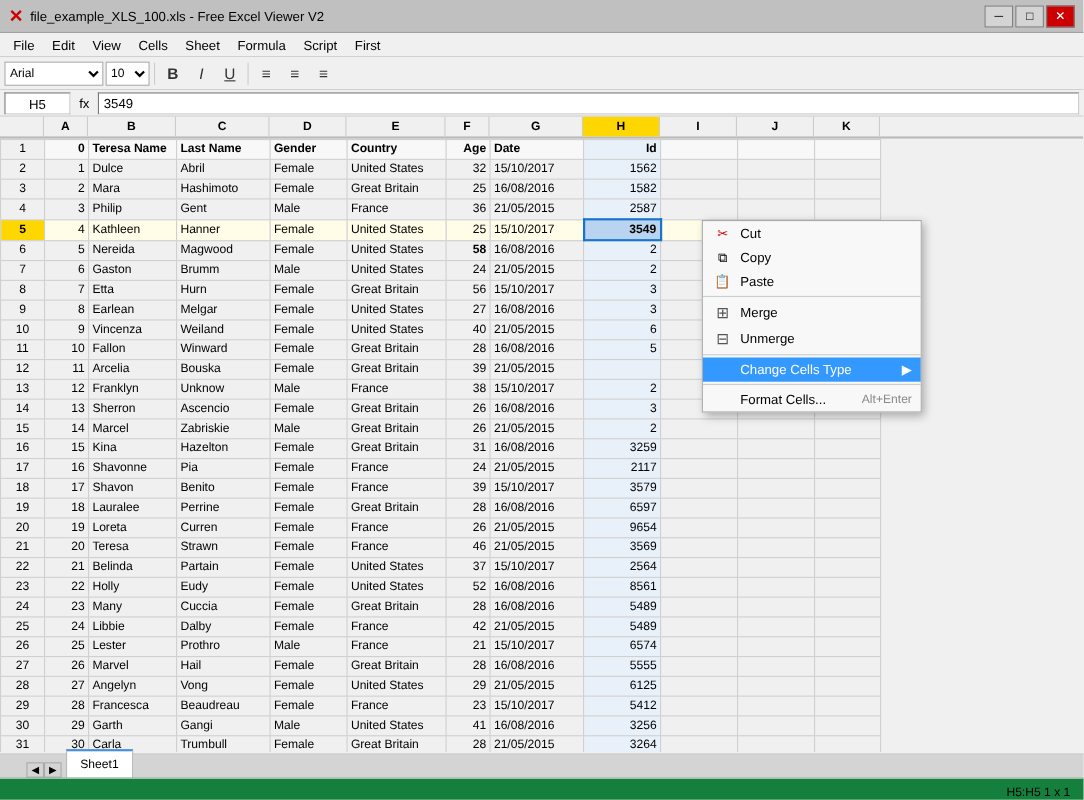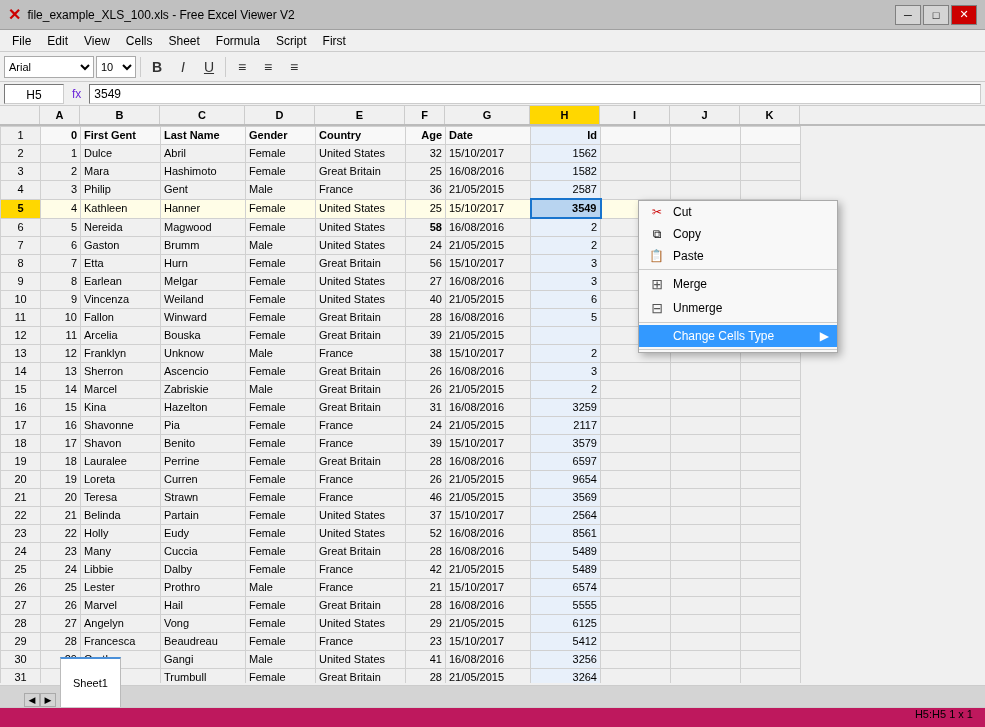--- a/index.html
+++ b/index.html
@@ -66,21 +66,21 @@
       align-items: center;
       border-bottom: 1px solid #ccc;
       padding: 0 4px;
       gap: 4px;
     }
     #cell-ref {
       width: 60px; height: 20px; border: 1px inset #ccc;
       background: white; text-align: center; font-size: 12px; line-height: 20px;
       padding: 0 4px;
     }
-    #fx-icon { color: #6d28d9; font-size: 12px; padding: 0 4px; }
+    #fx-icon { color: #000000; font-size: 12px; padding: 0 4px; }
     #formula-input {
       flex: 1; height: 20px; border: 1px inset #ccc;
       background: white; font-size: 12px; padding: 0 4px;
     }
 
     
     #spreadsheet-container {
       display: flex;
       flex-direction: column;
       height: calc(727px - 30px - 22px - 30px - 24px - 24px - 20px);
@@ -151,21 +151,21 @@
       height: 20px;
       background: #f0f0f0;
       border-top: 1px solid #ccc;
       display: flex;
       align-items: center;
       padding: 0 8px;
       gap: 10px;
       font-size: 11px;
     }
     .sheet-tab {
-      padding: 18px 12px;
+      padding: 6px 12px;
       background: #e0e0e0;
       border: 1px solid #bbb;
       border-bottom: none;
       font-size: 11px;
       cursor: pointer;
       margin-right: 2px;
     }
     .sheet-tab.active { background: white; border-top: 2px solid #4a90d9; }
 
     
@@ -261,21 +261,21 @@
         <col style="width:85px">
         <col style="width:70px">
         <col style="width:70px">
         <col style="width:70px">
         <col style="width:60px">
       </colgroup>
       <tbody id="grid-body">
           <tr>
             <td class="row-num">1</td>
             <td style="font-weight: bold; background: rgb(248, 248, 248); text-align: right;">0</td>
-            <td style="font-weight: bold; background: rgb(248, 248, 248);">First Gent</td>
+            <td style="font-weight: bold; background: rgb(248, 248, 248);">Teresa Name</td>
             <td style="font-weight: bold; background: rgb(248, 248, 248);">Last Name</td>
             <td style="font-weight: bold; background: rgb(248, 248, 248);">Gender</td>
             <td style="font-weight: bold; background: rgb(248, 248, 248);">Country</td>
             <td style="font-weight: bold; background: rgb(248, 248, 248); text-align: right;">Age</td>
             <td style="font-weight: bold; background: rgb(248, 248, 248);">Date</td>
             <td style="font-weight: bold; background: rgb(232, 240, 250); text-align: right;">Id</td>
             <td style="font-weight: bold; background: rgb(248, 248, 248);"></td>
             <td style="font-weight: bold; background: rgb(248, 248, 248);"></td>
             <td style="font-weight: bold; background: rgb(248, 248, 248);"></td>
           </tr>
@@ -726,25 +726,30 @@
     <span class="ctx-icon" style="font-size:14px; color:#555;">⊟</span>
     <span class="ctx-label">Unmerge</span>
   </div>
   <div class="ctx-separator"></div>
   <div class="ctx-item" style="background:#3399ff; color:white;">
     <span class="ctx-icon"></span>
     <span class="ctx-label">Change Cells Type</span>
     <span class="ctx-arrow" style="margin-left:auto;">▶</span>
   </div>
   <div class="ctx-separator"></div>
+  <div class="ctx-item">
+    <span class="ctx-icon"></span>
+    <span class="ctx-label">Format Cells...</span>
+    <span class="ctx-shortcut" style="margin-left:auto; color:#888; font-size:11px;">Alt+Enter</span>
+  </div>
 </div>
 
 <div style="position:absolute; bottom:20px; left:0; right:0; height:22px; background:#d4d4d4; border-top:1px solid #ccc; display:flex; align-items:flex-end; padding-left:24px;">
   <div style="display:flex; align-items:center; margin-right:4px;">
     <button style="width:16px; height:14px; font-size:9px; background:#d4d4d4; border:1px solid #aaa; cursor:pointer;">◀</button>
     <button style="width:16px; height:14px; font-size:9px; background:#d4d4d4; border:1px solid #aaa; cursor:pointer;">▶</button>
   </div>
   <div class="sheet-tab active">Sheet1</div>
 </div>
 
-<div id="status-bar" style="position:absolute; bottom:0; left:0; right:0; height:20px; background:#be185d; border-top:1px solid #ccc; display:flex; align-items:flex-start; justify-content:flex-end; padding:0 12px; font-size:11px;">
+<div id="status-bar" style="position:absolute; bottom:0; left:0; right:0; height:20px; background:#15803d; border-top:1px solid #ccc; display:flex; align-items:flex-end; justify-content:flex-end; padding:0 12px; font-size:11px;">
   <span>H5:H5 1 x 1</span>
 </div>
 
 </body></html>

